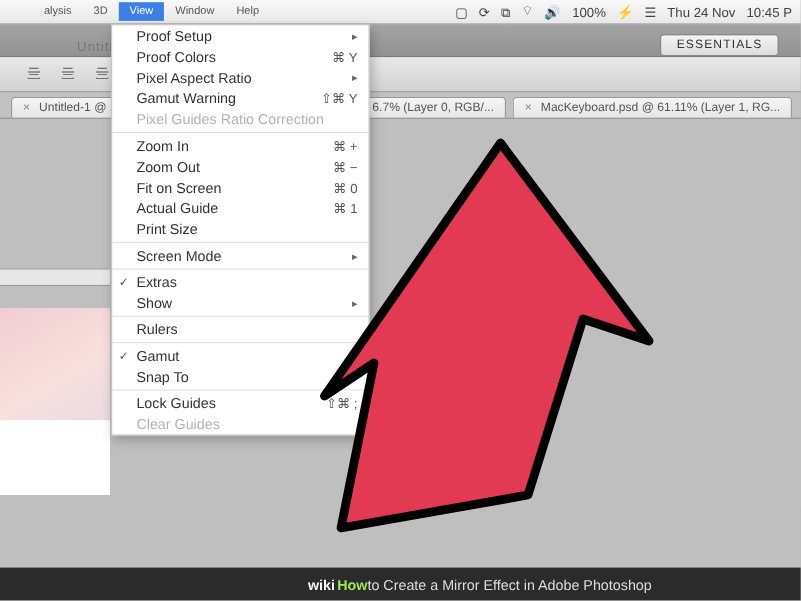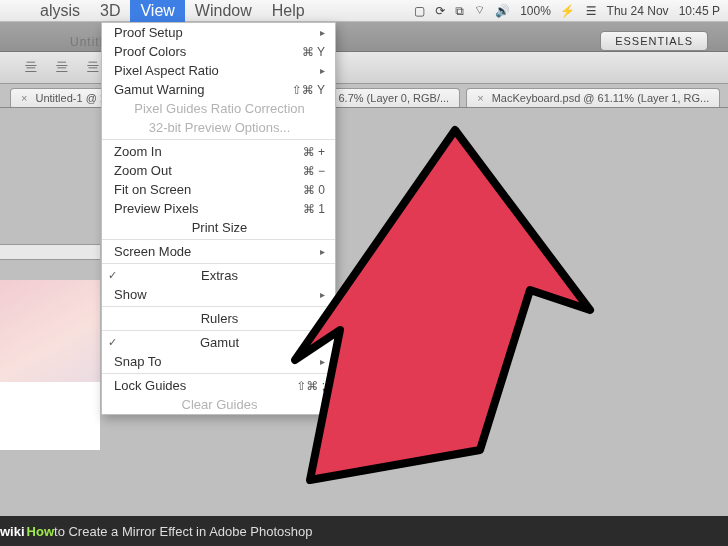--- a/index.html
+++ b/index.html
@@ -17,21 +17,21 @@
     height: 22px;
     background: linear-gradient(#f8f8f8,#e8e8e8);
     display: flex;
     align-items: center;
     padding-left: 30px;
     border-bottom: 1px solid #bbb;
     position: relative;
   }
   .menubar .menu-item {
     padding: 3px 10px;
-    font-size: 16px;
+    font-size: 10px;
     color: #555;
   }
   .menubar .menu-item.active {
     background: #3e7fe6;
     color: #fff;
   }
   .menubar .status {
     margin-left: auto;
     padding-right: 8px;
     display: flex;
@@ -110,24 +110,23 @@
     border:1px solid #bfbfbf;
     box-shadow:2px 4px 10px rgba(0,0,0,.25);
     font-size:13px;
     color:#333;
     z-index:10;
   }
   .dropdown .sep { height:1px; background:#e0e0e0; margin:2px 0; }
   .dropdown .item {
     display:flex;
     align-items:center;
-    padding:2px 10px 2px 12px;
+    padding:2px 10px 2px 22px;
     position:relative;
     white-space:nowrap;
-    justify-content:center;
   }
   .dropdown .item .shortcut {
     margin-left:auto;
     font-size:12px;
     color:#555;
   }
   .dropdown .item.sub::after {
     content:"▸";
     margin-left:auto;
     font-size:10px;
@@ -182,20 +181,21 @@
   }
   .footer {
     position:absolute;
     bottom:0; left:0; right:0;
     height:30px;
     background:#2b2b2b;
     color:#ddd;
     font-size:13px;
     display:flex;
     align-items:center;
+    padding-left:280px;
   }
   .footer .w { font-weight:bold; color:#fff; }
   .footer .how { color:#9fe94c; font-weight:bold; margin-left:2px; }
 </style>
 </head>
 <body>
 
 <div class="menubar">
   <span class="menu-item">alysis</span>
   <span class="menu-item">3D</span>
@@ -254,38 +254,35 @@
     <div class="item sub">
       <span>Pixel Aspect Ratio</span>
     </div>
     <div class="item">
       <span>Gamut Warning</span>
       <span class="shortcut">⇧⌘ Y</span>
     </div>
     <div class="item disabled">
       <span>Pixel Guides Ratio Correction</span>
     </div>
-    <div class="item disabled">
-      <span>32-bit Preview Options...</span>
-    </div>
     <div class="sep"></div>
     <div class="item">
       <span>Zoom In</span>
       <span class="shortcut">⌘ +</span>
     </div>
     <div class="item">
       <span>Zoom Out</span>
       <span class="shortcut">⌘ −</span>
     </div>
     <div class="item">
       <span>Fit on Screen</span>
       <span class="shortcut">⌘ 0</span>
     </div>
     <div class="item">
-      <span>Preview Pixels</span>
+      <span>Actual Guide</span>
       <span class="shortcut">⌘ 1</span>
     </div>
     <div class="item">
       <span>Print Size</span>
     </div>
     <div class="sep"></div>
     <div class="item sub">
       <span>Screen Mode</span>
     </div>
     <div class="sep"></div>

